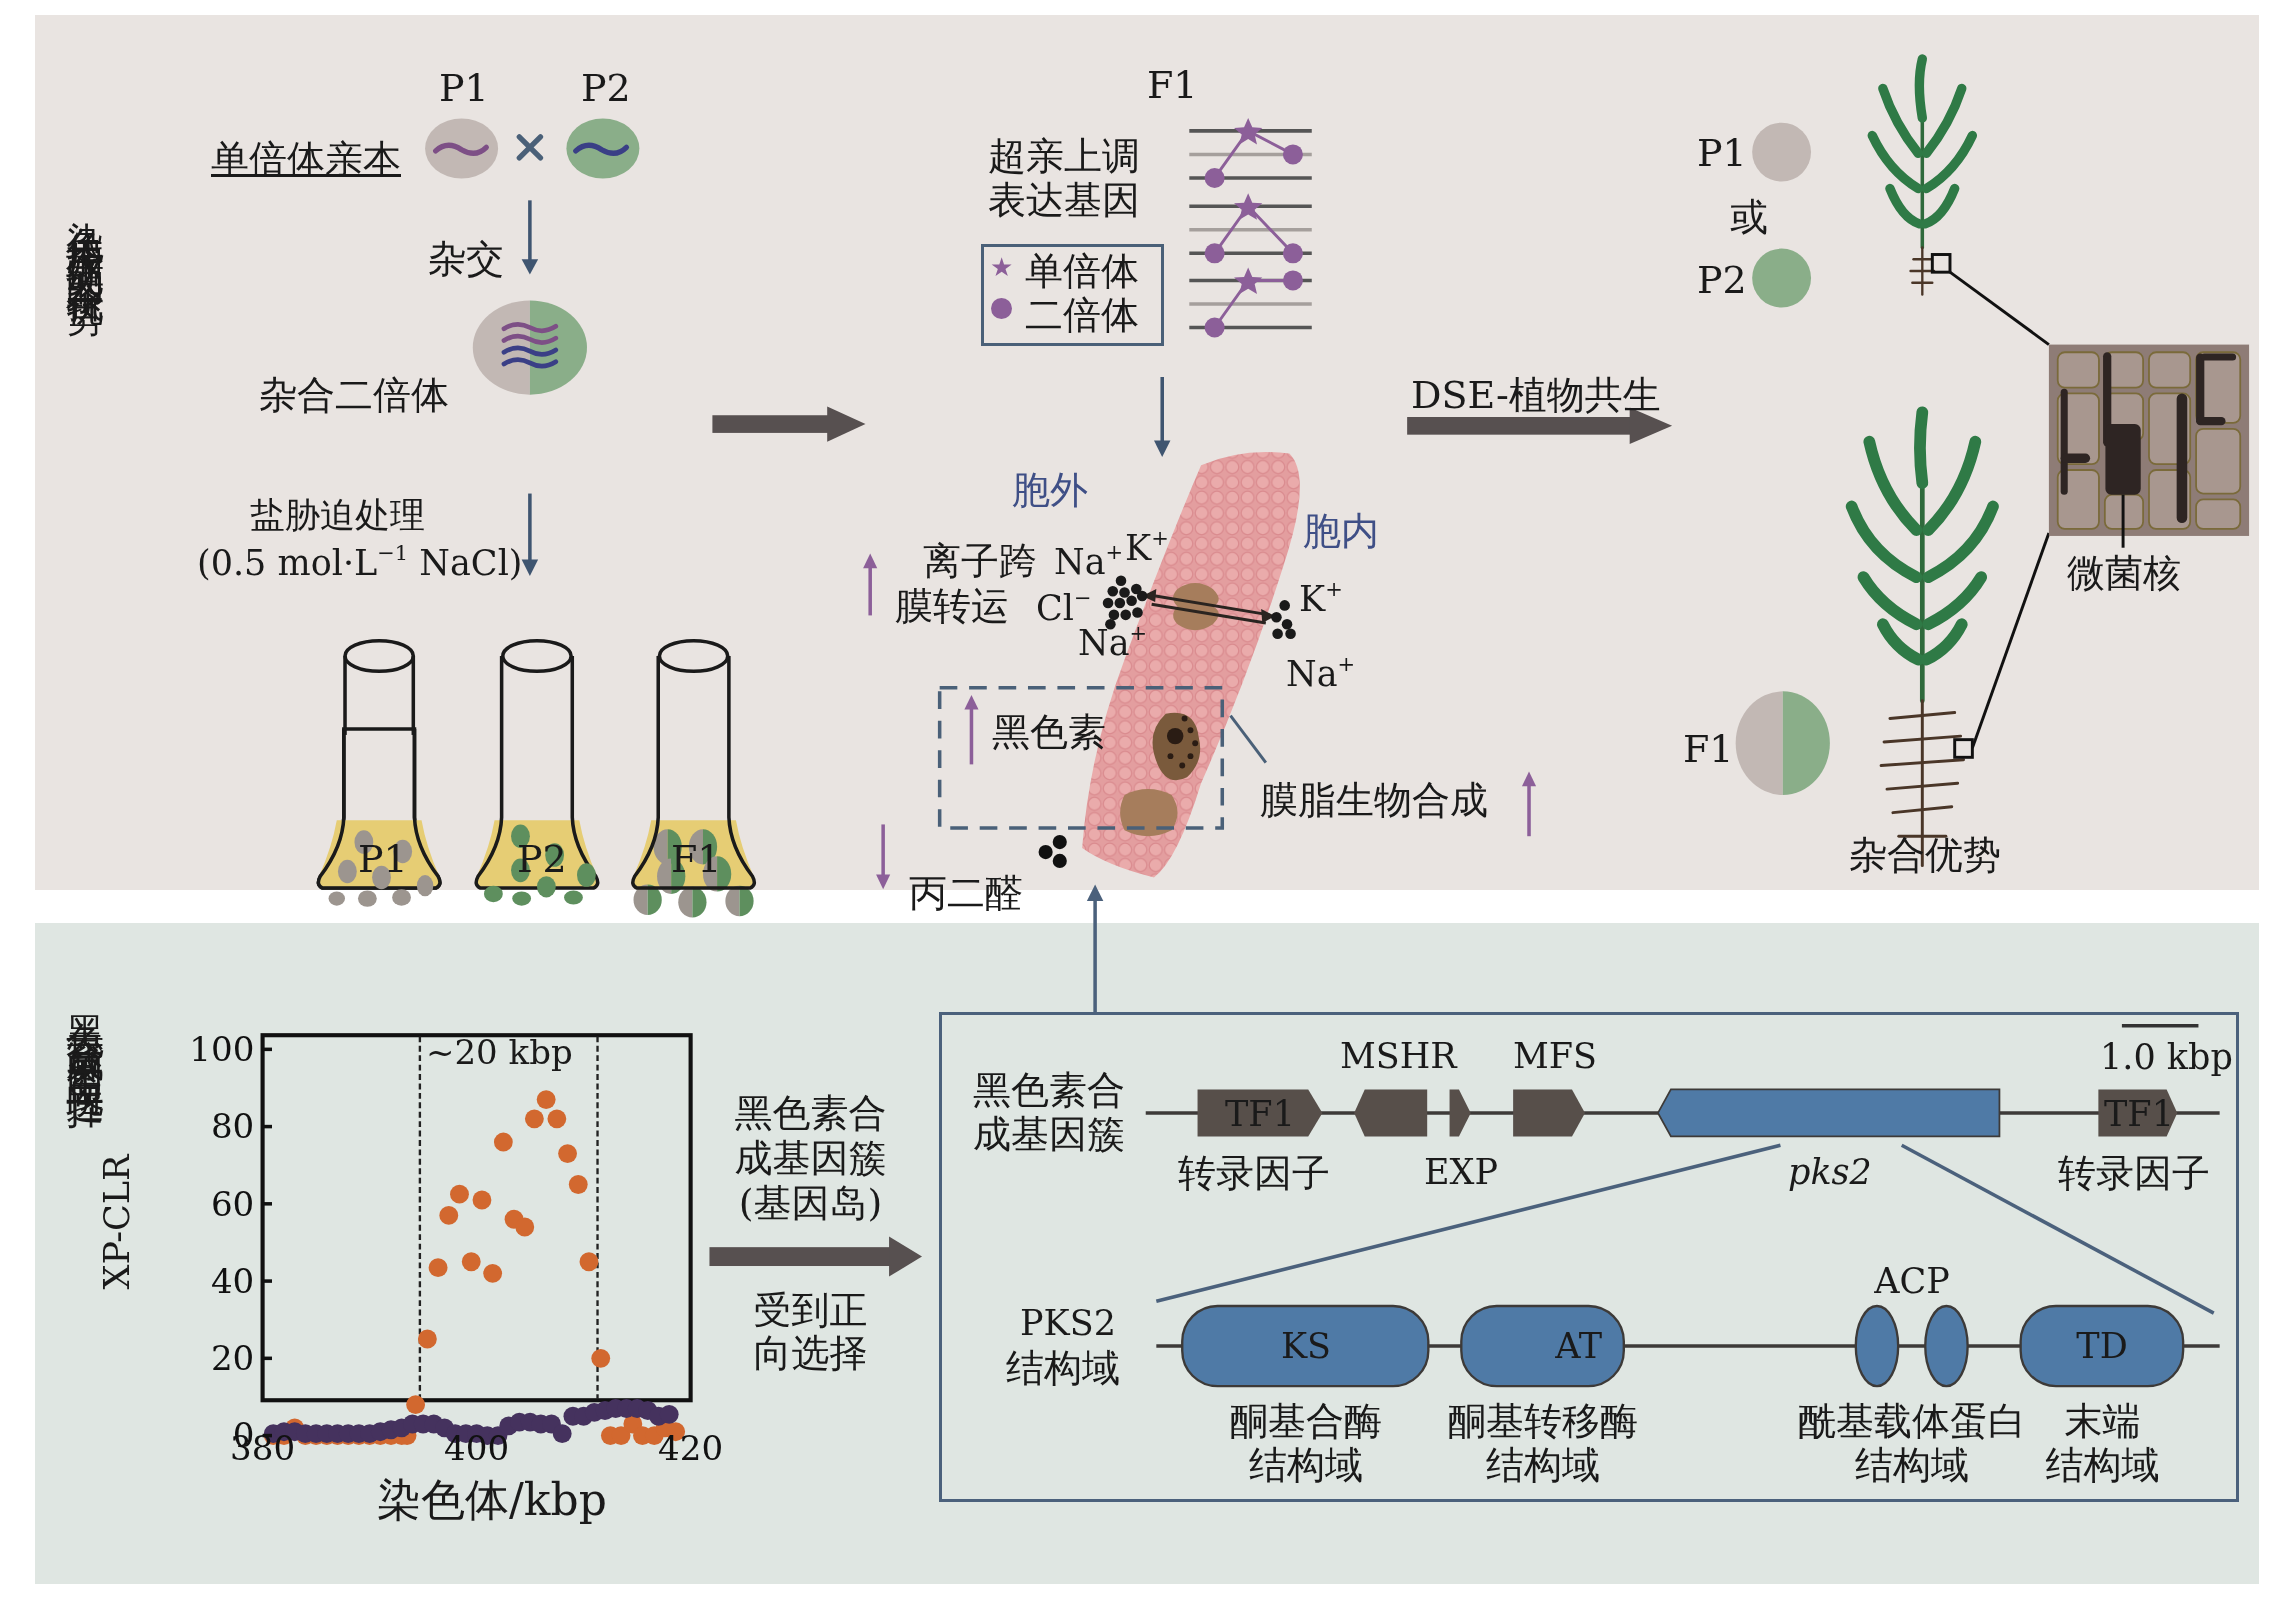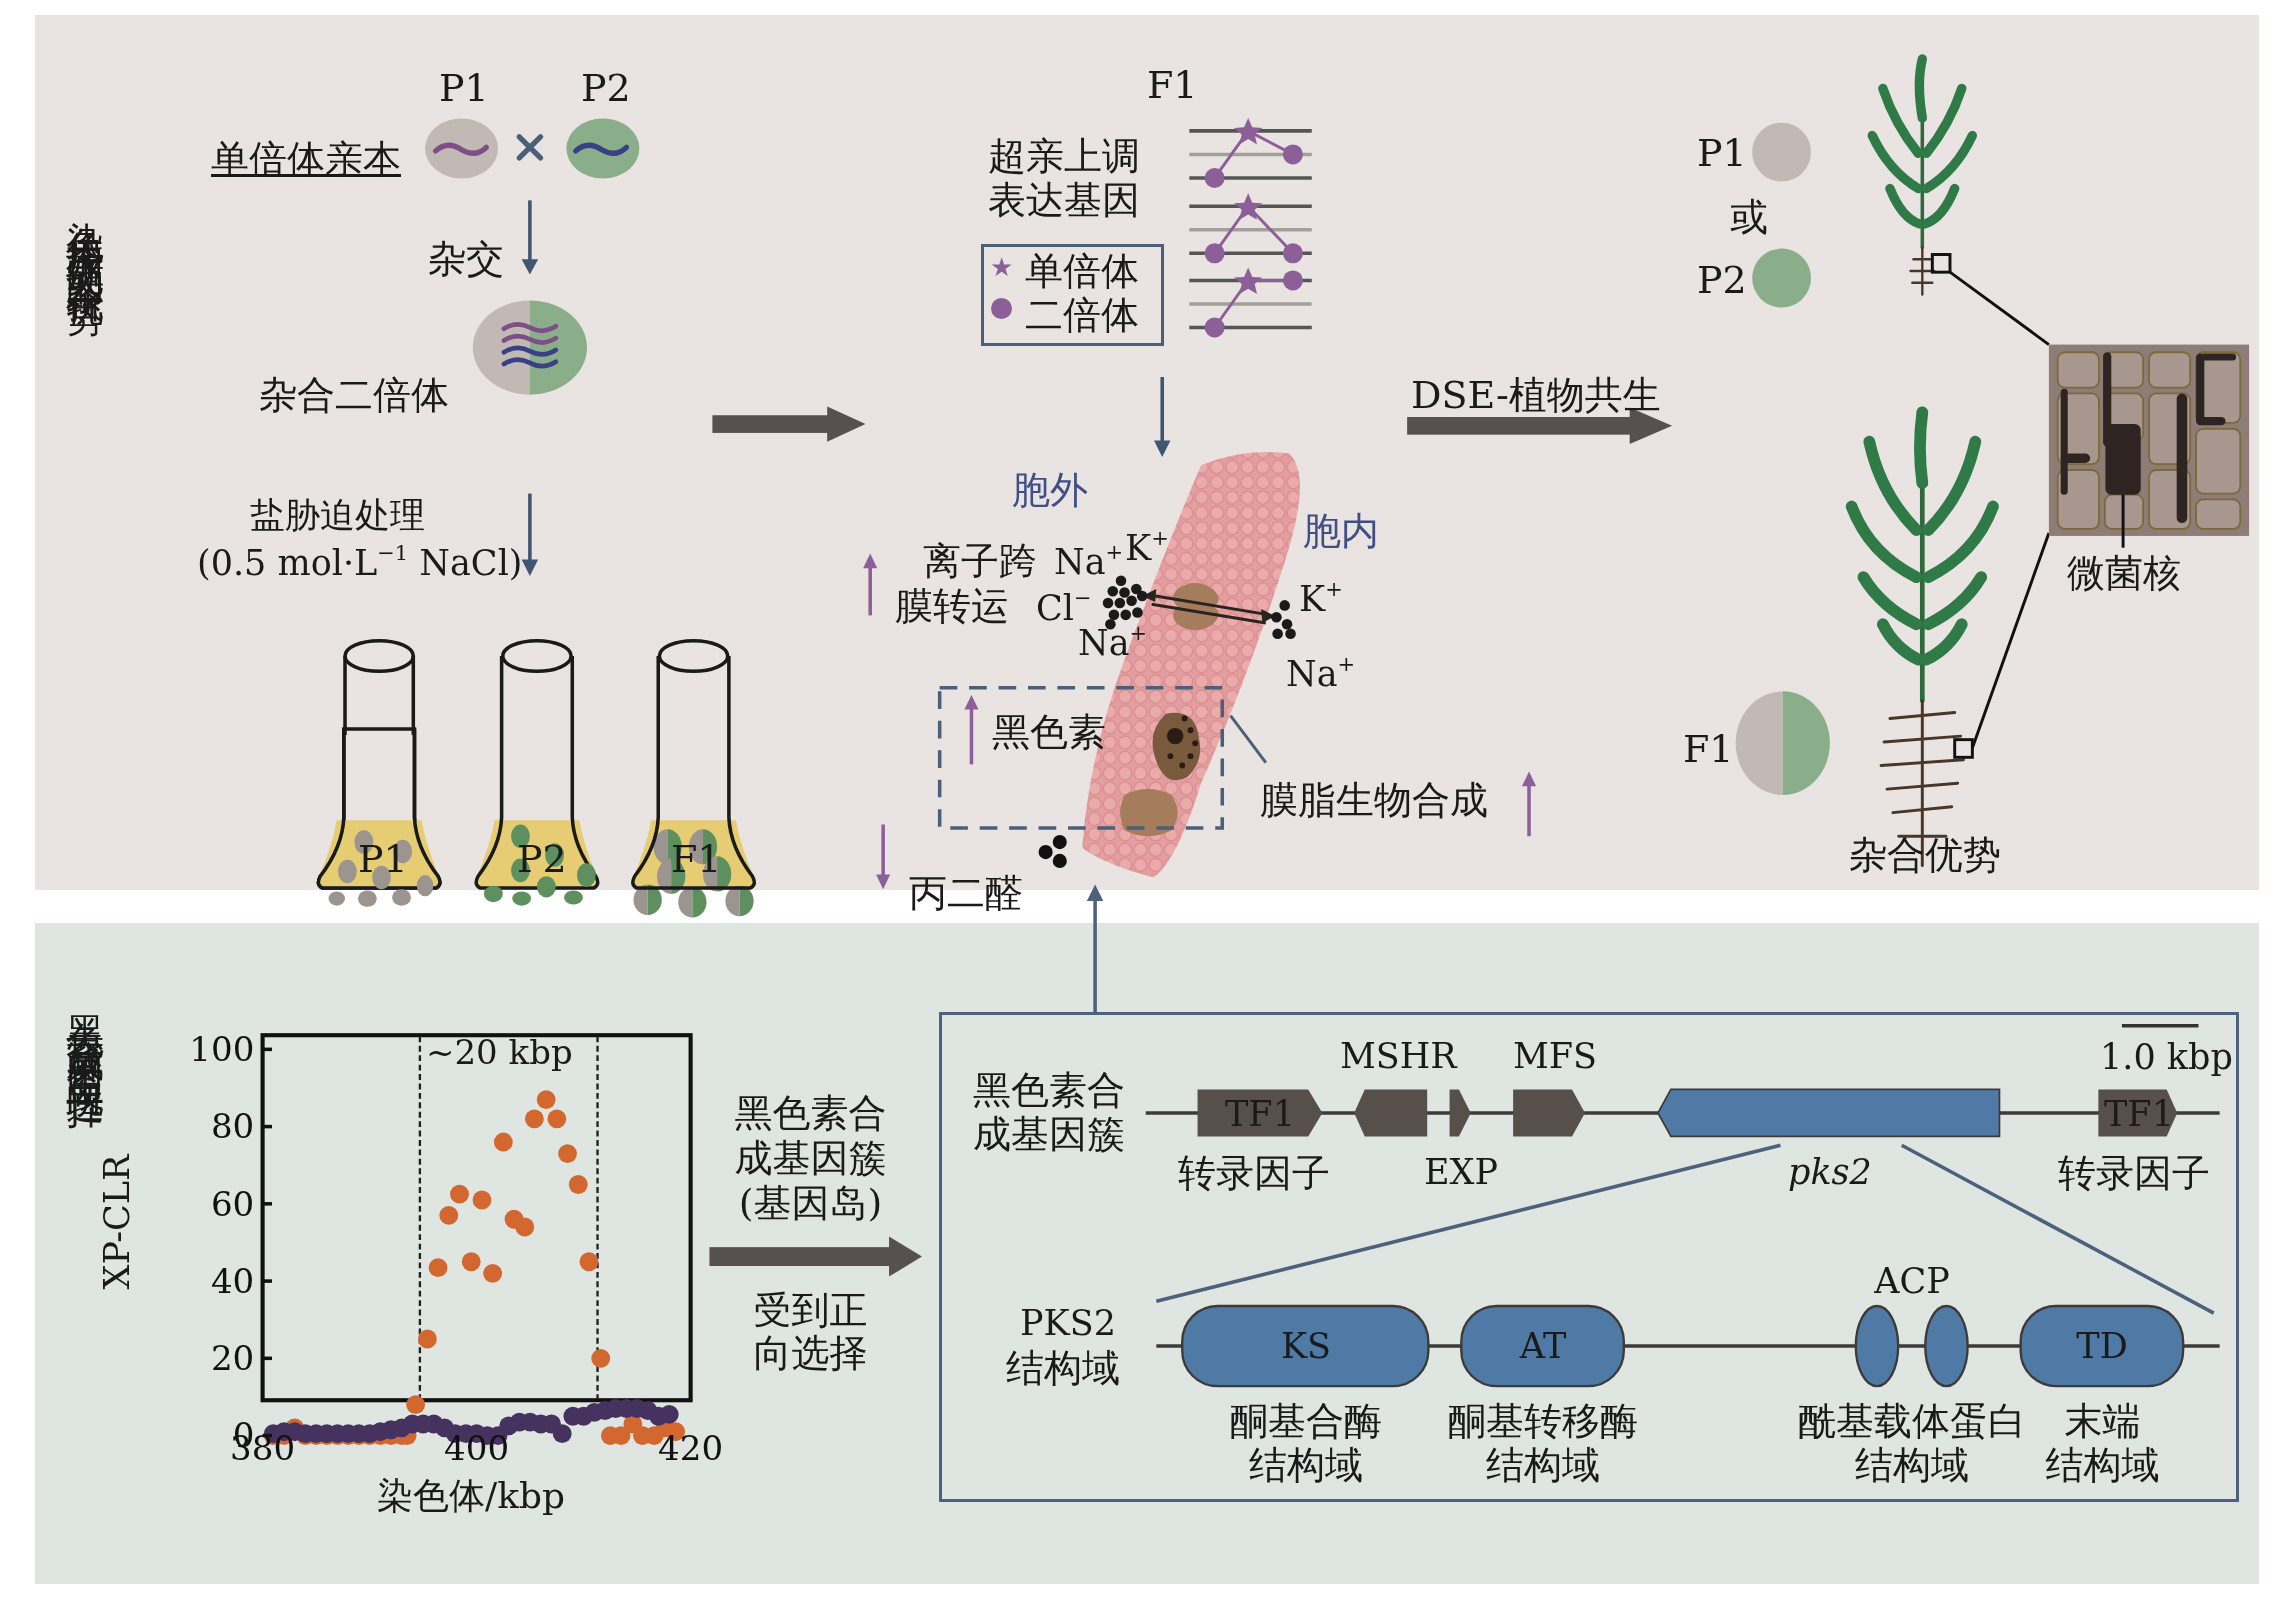--- a/index.html
+++ b/index.html
@@ -494,21 +494,21 @@
       <line x1="446" x2="462" y1="1782" y2="1782" stroke="#111" stroke-width="6"></line>
       <text x="432" y="1802" text-anchor="end" font-size="58" font-family="&quot;DejaVu Serif&quot;, serif" fill="#111">100</text>
     </g>
   <g id="chart-xticks">
       <text x="446" y="2480" text-anchor="middle" font-size="58" font-family="&quot;DejaVu Serif&quot;, serif" fill="#111">380</text>
       <text x="809.5" y="2480" text-anchor="middle" font-size="58" font-family="&quot;DejaVu Serif&quot;, serif" fill="#111">400</text>
       <text x="1173" y="2480" text-anchor="middle" font-size="58" font-family="&quot;DejaVu Serif&quot;, serif" fill="#111">420</text>
     </g>
 </svg>
 <div class="txt" style="left:426px;top:1035px;font-size:34px;">~20 kbp</div>
-<div class="txt" style="left:377px;top:1478px;font-size:36px;text-align:right;">染色体/kbp</div>
+<div class="txt" style="left:377px;top:1478px;font-size:44px;text-align:right;">染色体/kbp</div>
 <div class="txt" style="left:117px;top:1222px;font-size:35px;transform:translate(-50%,-50%) rotate(-90deg);transform-origin:center;">XP-CLR</div>
 
 <div class="txt f64 c" style="left:722px;top:1094px;width:177px;">黑色素合</div>
 <div class="txt f64 c" style="left:722px;top:1139px;width:177px;">成基因簇</div>
 <div class="txt f64 c" style="left:722px;top:1184px;width:177px;">(基因岛)</div>
 <div class="txt f64 c" style="left:722px;top:1291px;width:177px;">受到正</div>
 <div class="txt f64 c" style="left:722px;top:1334px;width:177px;">向选择</div>
 
 <div class="gene-box"></div>
 <svg width="2295" height="1600" viewBox="0 0 3898 2717">
@@ -537,21 +537,21 @@
 <div class="txt f58" style="left:1424px;top:1155px;">EXP</div>
 <div class="txt f58" style="left:1513px;top:1039px;">MFS</div>
 <div class="txt f58" style="left:1788px;top:1155px;font-style:italic;">pks2</div>
 <div class="txt f58" style="left:2104px;top:1097px;">TF1</div>
 <div class="txt f64" style="left:2058px;top:1154px;">转录因子</div>
 <div class="txt f58" style="left:2100px;top:1040px;">1.0 kbp</div>
 
 <div class="txt f58" style="left:1020px;top:1306px;">PKS2</div>
 <div class="txt f64" style="left:1006px;top:1349px;">结构域</div>
 <div class="txt f58 c" style="left:1247px;top:1329px;width:118px;">KS</div>
-<div class="txt f58 c" style="left:1484px;top:1329px;width:118px;">AT</div>
+<div class="txt f58 c" style="left:1484px;top:1329px;width:118px;text-align:right;">AT</div>
 <div class="txt f58 c" style="left:1853px;top:1264px;width:118px;">ACP</div>
 <div class="txt f58 c" style="left:2043px;top:1329px;width:118px;">TD</div>
 <div class="txt f64 c" style="left:1188px;top:1402px;width:236px;">酮基合酶</div>
 <div class="txt f64 c" style="left:1188px;top:1446px;width:236px;">结构域</div>
 <div class="txt f64 c" style="left:1425px;top:1402px;width:236px;">酮基转移酶</div>
 <div class="txt f64 c" style="left:1425px;top:1446px;width:236px;">结构域</div>
 <div class="txt f64 c" style="left:1794px;top:1402px;width:236px;">酰基载体蛋白</div>
 <div class="txt f64 c" style="left:1794px;top:1446px;width:236px;">结构域</div>
 <div class="txt f64 c" style="left:2014px;top:1402px;width:177px;">末端</div>
 <div class="txt f64 c" style="left:2014px;top:1446px;width:177px;">结构域</div>

